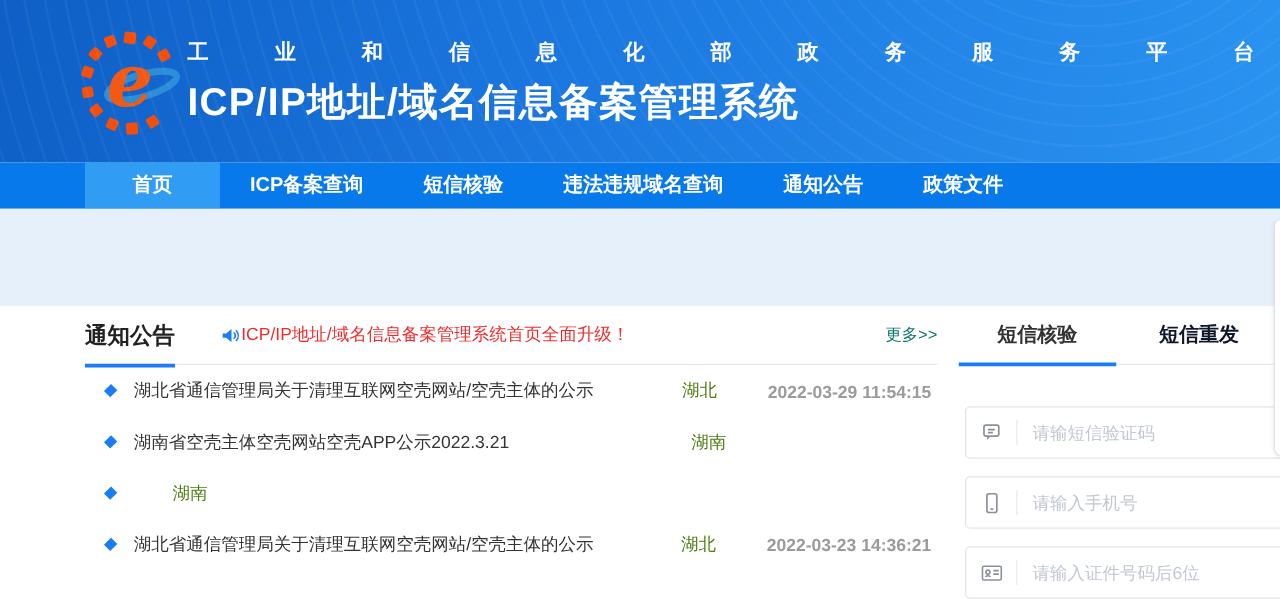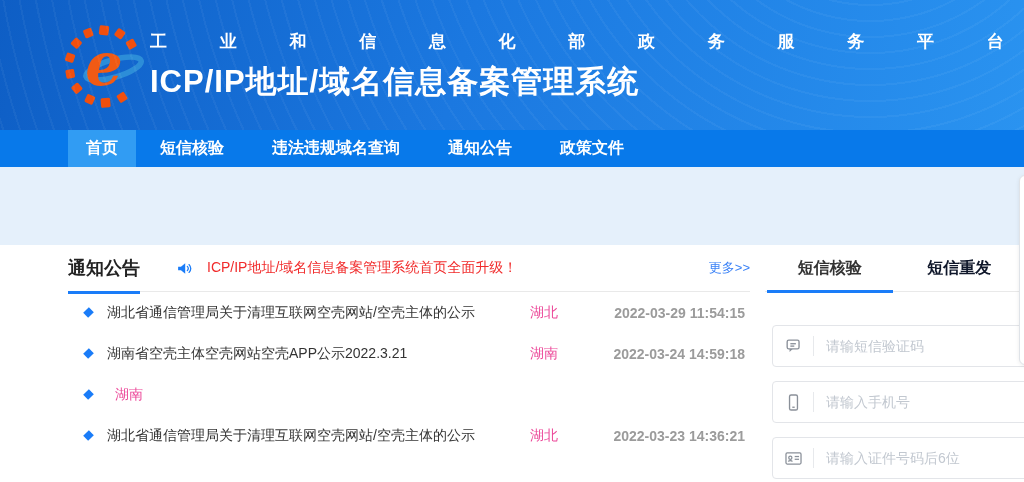--- a/index.html
+++ b/index.html
@@ -14,46 +14,46 @@
     pointer-events:none; }
   .logo { position:absolute; left:64px; top:24px; width:80px; height:86px; }
   .titles { position:absolute; left:150px; top:30px; color:#fff; }
   .platform-title { font-size:17px; font-weight:bold; letter-spacing:24px; white-space:nowrap; }
   .system-title { margin-top:8px; font-size:31px; font-weight:bold; letter-spacing:1px; white-space:nowrap; }
 
   
   .nav { position:absolute; left:0; top:130px; width:1024px; height:37px; background:#0879ea; display:flex; padding-left:68px; }
   .nav-item { height:37px; display:flex; align-items:center; padding:0 24px;
     color:#fff; font-size:16px; font-weight:bold; cursor:pointer; white-space:nowrap; }
-  .nav-item.active { background:#319cf3; padding:0 18px; }
+  .nav-item.active { background:#319cf3; padding:0 38px; }
 
   
   .search-band { position:absolute; left:0; top:167px; width:1024px; height:78px; background:#e5f0fb; }
   .search-input { position:absolute; left:200px; top:184px; width:587px; height:44px;
     border:none; outline:none; background:#fff; padding:0 16px; font-size:14px; color:#333;
     border-radius:2px 0 0 2px; font-family:inherit; }
   .search-btn { position:absolute; left:787px; top:184px; width:116px; height:44px;
     background:#1a7cf8; color:#fff; border:none; border-radius:0 4px 4px 0; font-size:17px;
     display:flex; align-items:center; justify-content:center; gap:7px; cursor:pointer; font-family:inherit; }
 
   
   .content { position:absolute; left:0; top:245px; width:1024px; height:237px; background:#fff; }
 
   
   .notices { position:absolute; left:68px; top:0; width:682px; }
   .notices-head { height:47px; display:flex; align-items:center; border-bottom:1px solid #e9e9e9; position:relative; }
   .notices-title { font-size:18px; font-weight:bold; color:#222; position:relative; height:47px; display:flex; align-items:center; }
   .notices-title::after { content:""; position:absolute; left:0; bottom:-2px; width:100%; height:3px; background:#1a7cf8; }
-  .headline { display:flex; align-items:center; gap:14px; margin-left:36px; }
+  .headline { display:flex; align-items:center; gap:0; margin-left:36px; }
   .headline-text { color:#f12b2b; font-size:14px; }
-  .more { margin-left:auto; color:#3b82f6; font-size:13px; cursor:pointer; }
+  .more { margin-left:auto; color:#0f766e; font-size:13px; cursor:pointer;font-family:Liberation Mono, monospace; }
   .notice-row { height:41px; display:flex; align-items:center; cursor:pointer; }
   .bullet { width:7px; height:7px; background:#1a7cf8; transform:rotate(45deg) scaleY(1.15); margin-left:17px; flex:none; }
   .row-title { margin-left:15px; font-size:14px; color:#333; width:400px; white-space:nowrap; overflow:hidden; }
-  .row-prov { width:70px; font-size:14px; color:#ec4899; margin-left:23px; }
+  .row-prov { width:70px; font-size:14px; color:#4d7c0f; margin-left:46px; }
   .row-date { margin-left:auto; font-size:14px; color:#9b9b9b; margin-right:5px; white-space:nowrap;font-weight:bold; }
 
   
   .verify { position:absolute; left:765px; top:0; width:259px; }
   .tabs { height:47px; display:flex; border-bottom:1px solid #e9e9e9; }
   .tab { flex:1; display:flex; align-items:center; justify-content:center; font-size:16px; font-weight:bold;
     color:#0f172a; cursor:pointer; position:relative; white-space:nowrap; }
   .tab.active { color:#333; }
   .tab.active::after { content:""; position:absolute; left:2px; right:2px; bottom:-2px; height:3px; background:#1a7cf8; }
   .vfield { position:absolute; left:7px; width:300px; height:42px; background:#fff;
@@ -89,20 +89,21 @@
     <text x="50" y="76" text-anchor="middle" font-size="74" font-weight="bold" fill="#f05a14" font-family="'DejaVu Serif',serif" font-style="italic">e</text>
   </svg>
   <div class="titles">
     <div class="platform-title">工 业 和 信 息 化 部 政 务 服 务 平 台</div>
     <div class="system-title">ICP/IP地址/域名信息备案管理系统</div>
   </div>
 </div>
 
 <div class="nav">
   <div class="nav-item active">首页</div>
+  <div class="nav-item">ICP备案查询</div>
   <div class="nav-item">短信核验</div>
   <div class="nav-item">违法违规域名查询</div>
   <div class="nav-item">通知公告</div>
   <div class="nav-item">政策文件</div>
 </div>
 
 <div class="search-band">
   <input class="search-input" type="text" value="dns110.com" style="">
   <button class="search-btn">
     <svg width="18" height="18" viewBox="0 0 24 24" fill="none" stroke="#fff" stroke-width="2.2" stroke-linecap="round">
@@ -131,21 +132,20 @@
     <div class="notice-row">
       <span class="bullet"></span>
       <span class="row-title">湖北省通信管理局关于清理互联网空壳网站/空壳主体的公示</span>
       <span class="row-prov">湖北</span>
       <span class="row-date">2022-03-29 11:54:15</span>
     </div>
     <div class="notice-row">
       <span class="bullet"></span>
       <span class="row-title">湖南省空壳主体空壳网站空壳APP公示2022.3.21</span>
       <span class="row-prov">湖南</span>
-      <span class="row-date">2022-03-24 14:59:18</span>
     </div>
     <div class="notice-row">
       <span class="bullet"></span>
       <span class="row-prov">湖南</span>
     </div>
     <div class="notice-row">
       <span class="bullet"></span>
       <span class="row-title">湖北省通信管理局关于清理互联网空壳网站/空壳主体的公示</span>
       <span class="row-prov">湖北</span>
       <span class="row-date">2022-03-23 14:36:21</span>

